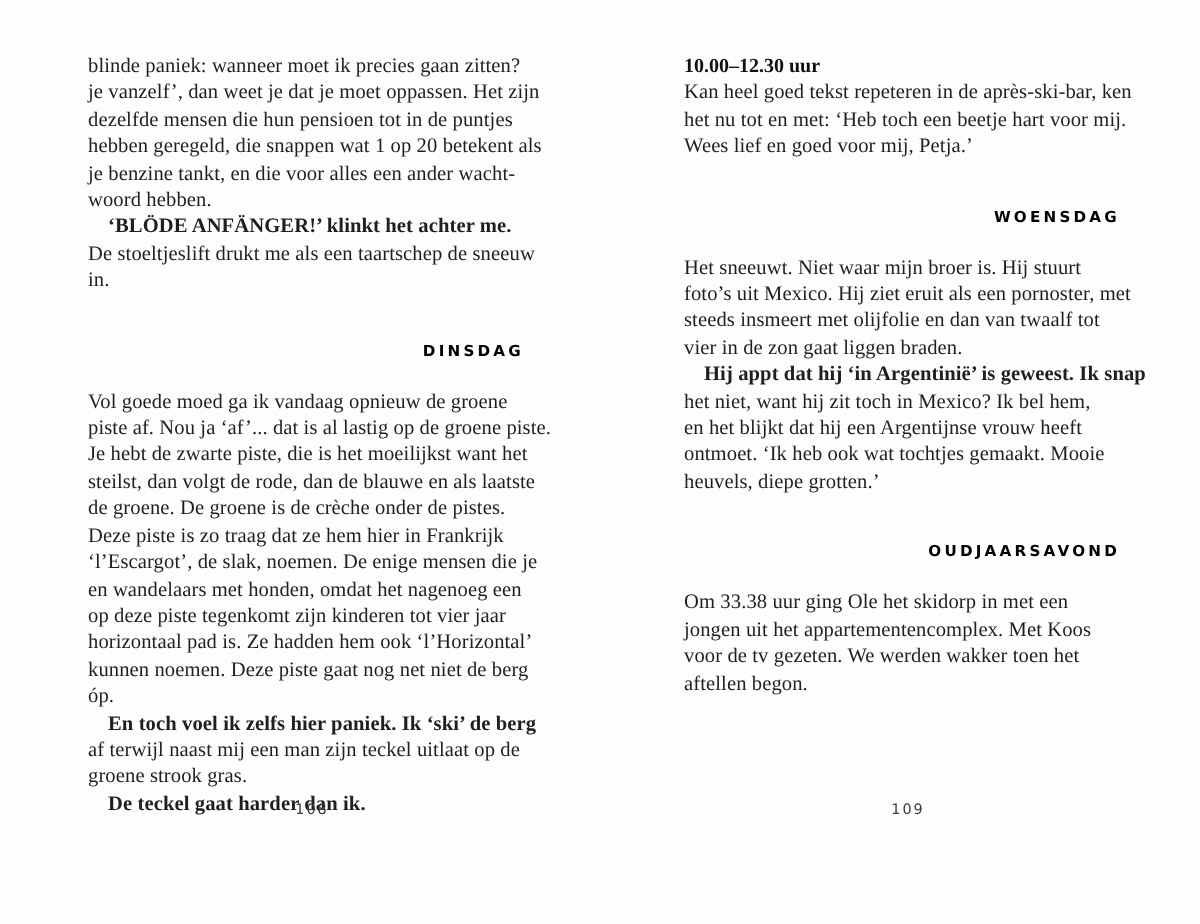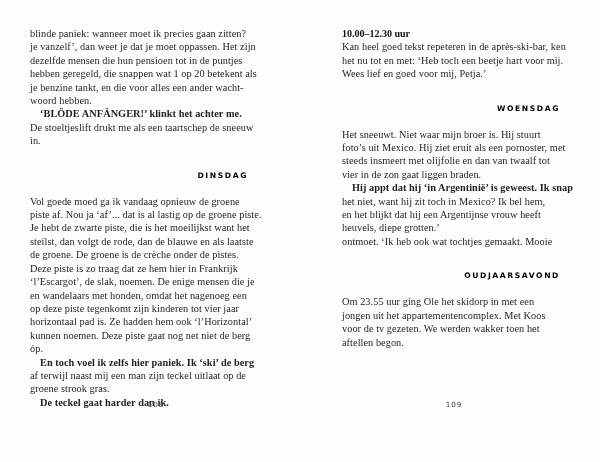--- a/index.html
+++ b/index.html
@@ -13,21 +13,21 @@
     width: 600px; height: 462px;
     background: #fdfdfc;
     overflow: hidden;
     color: #1f1f1f;
   }
   .page-body {
     position: absolute;
     top: 27px;
     width: 218px;
   }
-  .page-left  .page-body { left: 30px; }
+  .page-left  .page-body { left: 44px; }
   .page-right .page-body { left: 342px; }
 
   .line {
     font-size: 10.3px;
     line-height: 13.4px;
     white-space: nowrap;
     text-align: left;
     letter-spacing: 0.05px;
   }
   .line.indent { text-indent: 10px; font-weight: bold; }
@@ -115,26 +115,26 @@
         </div>
         <div class="heading">WOENSDAG</div>
         <div class="paragraph">
           <div class="line">Het sneeuwt. Niet waar mijn broer is. Hij stuurt</div>
           <div class="line">foto’s uit Mexico. Hij ziet eruit als een pornoster, met</div>
           <div class="line">steeds insmeert met olijfolie en dan van twaalf tot</div>
           <div class="line end">vier in de zon gaat liggen braden.</div>
           <div class="line indent">Hij appt dat hij ‘in Argentinië’ is geweest. Ik snap</div>
           <div class="line">het niet, want hij zit toch in Mexico? Ik bel hem,</div>
           <div class="line">en het blijkt dat hij een Argentijnse vrouw heeft</div>
+          <div class="line">ontmoet. ‘Ik heb ook wat tochtjes gemaakt. Mooie</div>
           <div class="line end">heuvels, diepe grotten.’</div>
-          <div class="line">ontmoet. ‘Ik heb ook wat tochtjes gemaakt. Mooie</div>
         </div>
         <div class="heading">OUDJAARSAVOND</div>
         <div class="paragraph">
-          <div class="line">Om 23.55 uur ging Ole het skidorp in met een</div>
+          <div class="line">Om 33.38 uur ging Ole het skidorp in met een</div>
           <div class="line">jongen uit het appartementencomplex. Met Koos</div>
           <div class="line">voor de tv gezeten. We werden wakker toen het</div>
           <div class="line end">aftellen begon.</div>
         </div>
       </div>
     <div class="page-number">109</div>
   </section>
 
 </div>
 

